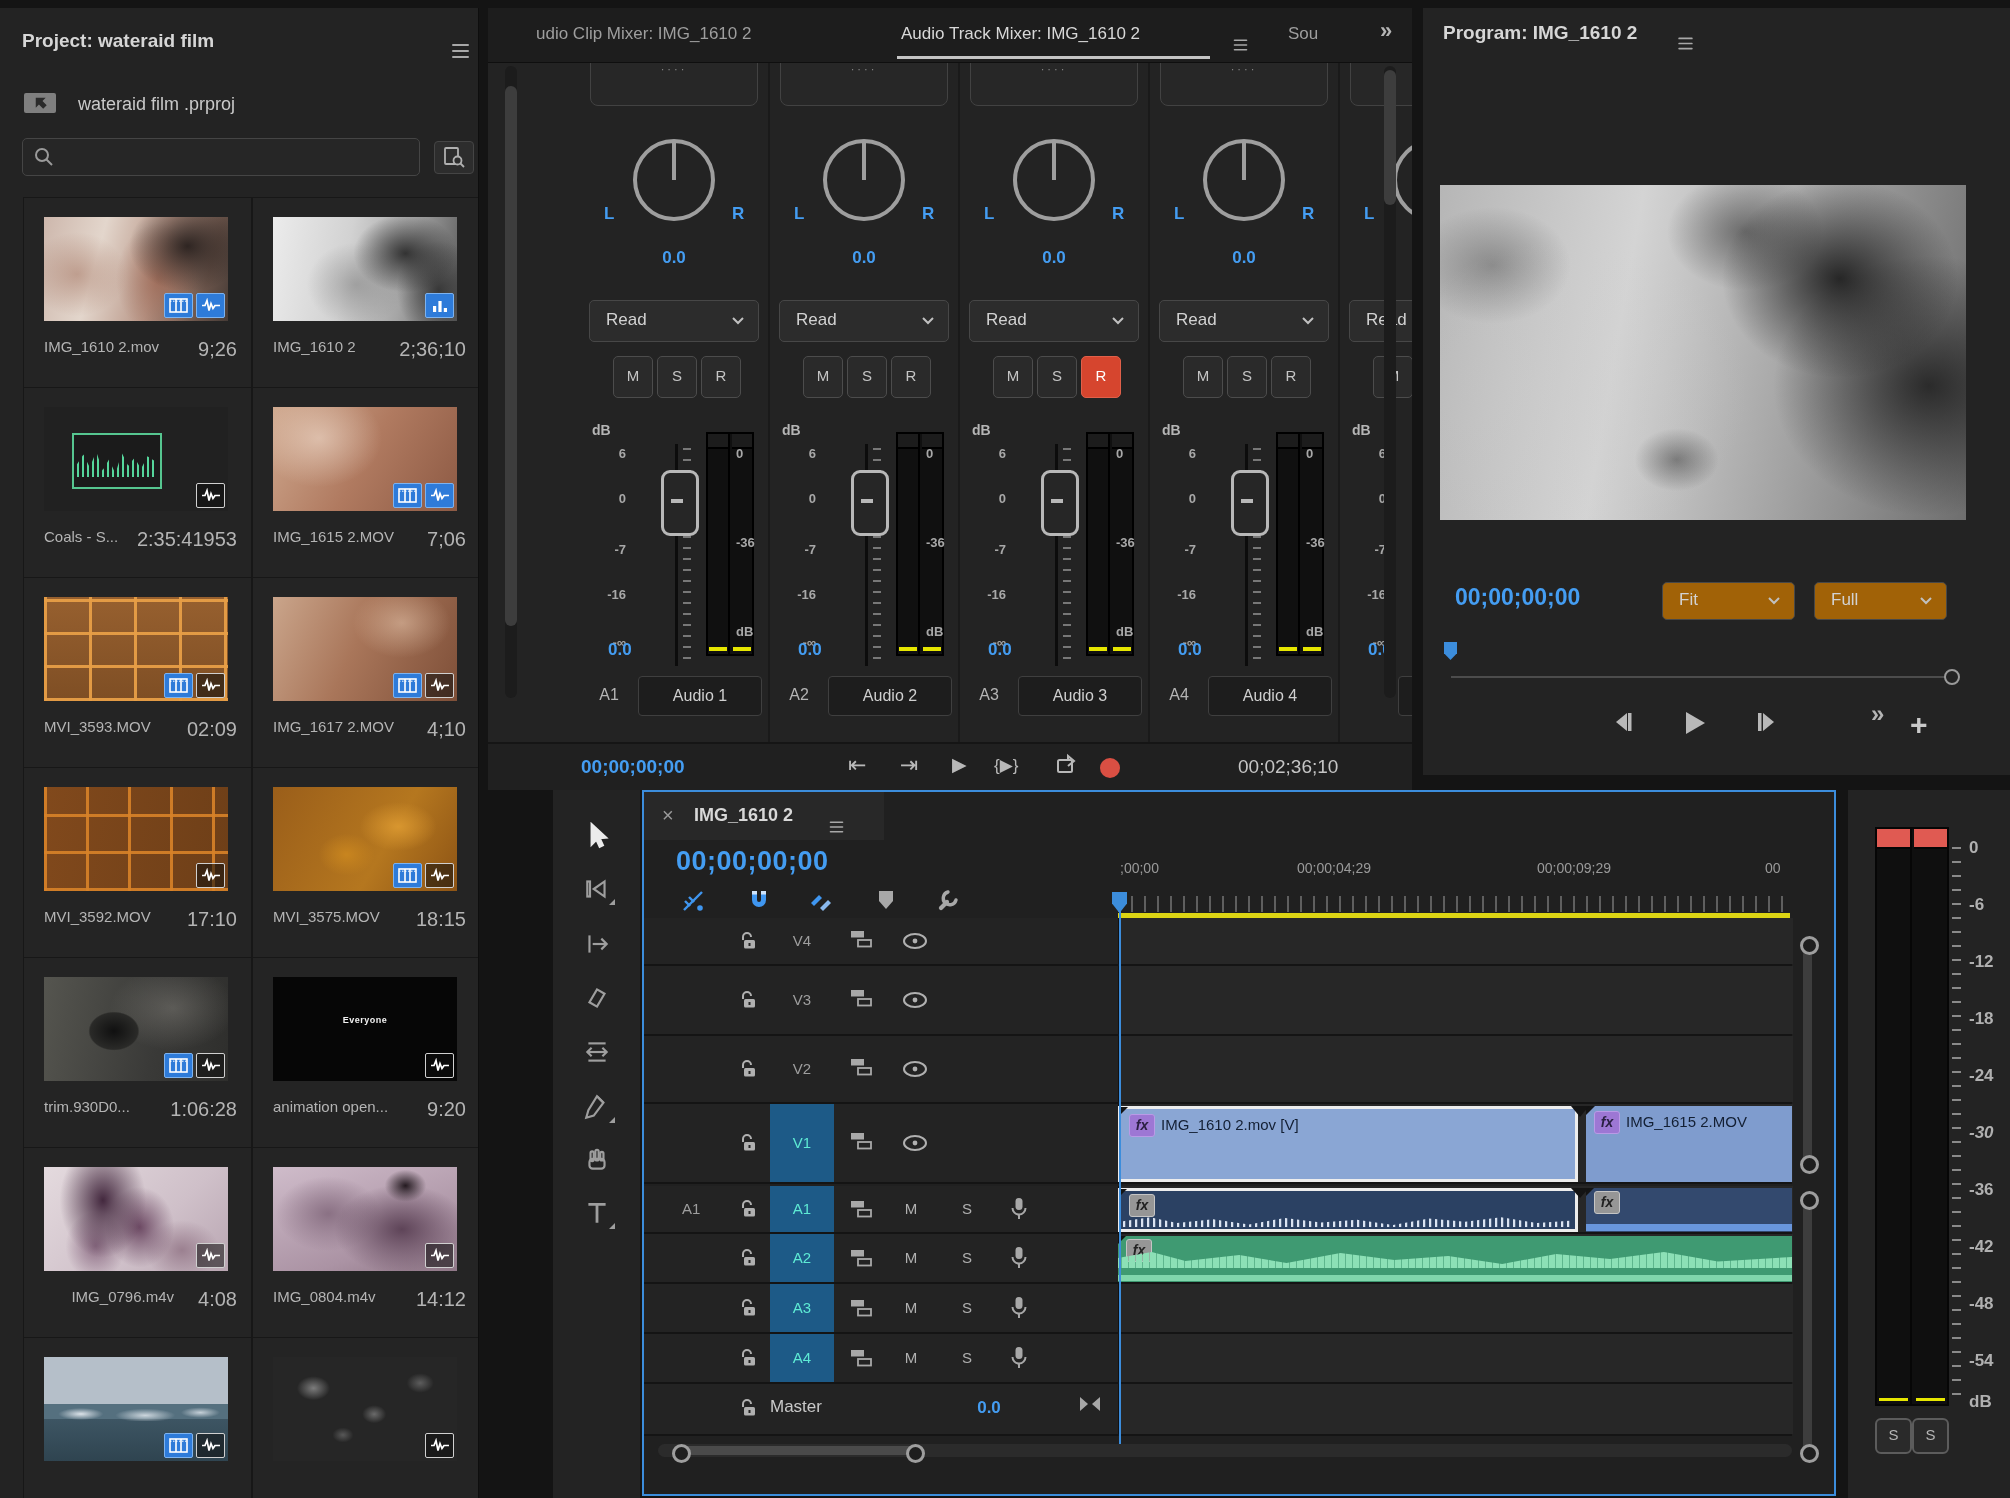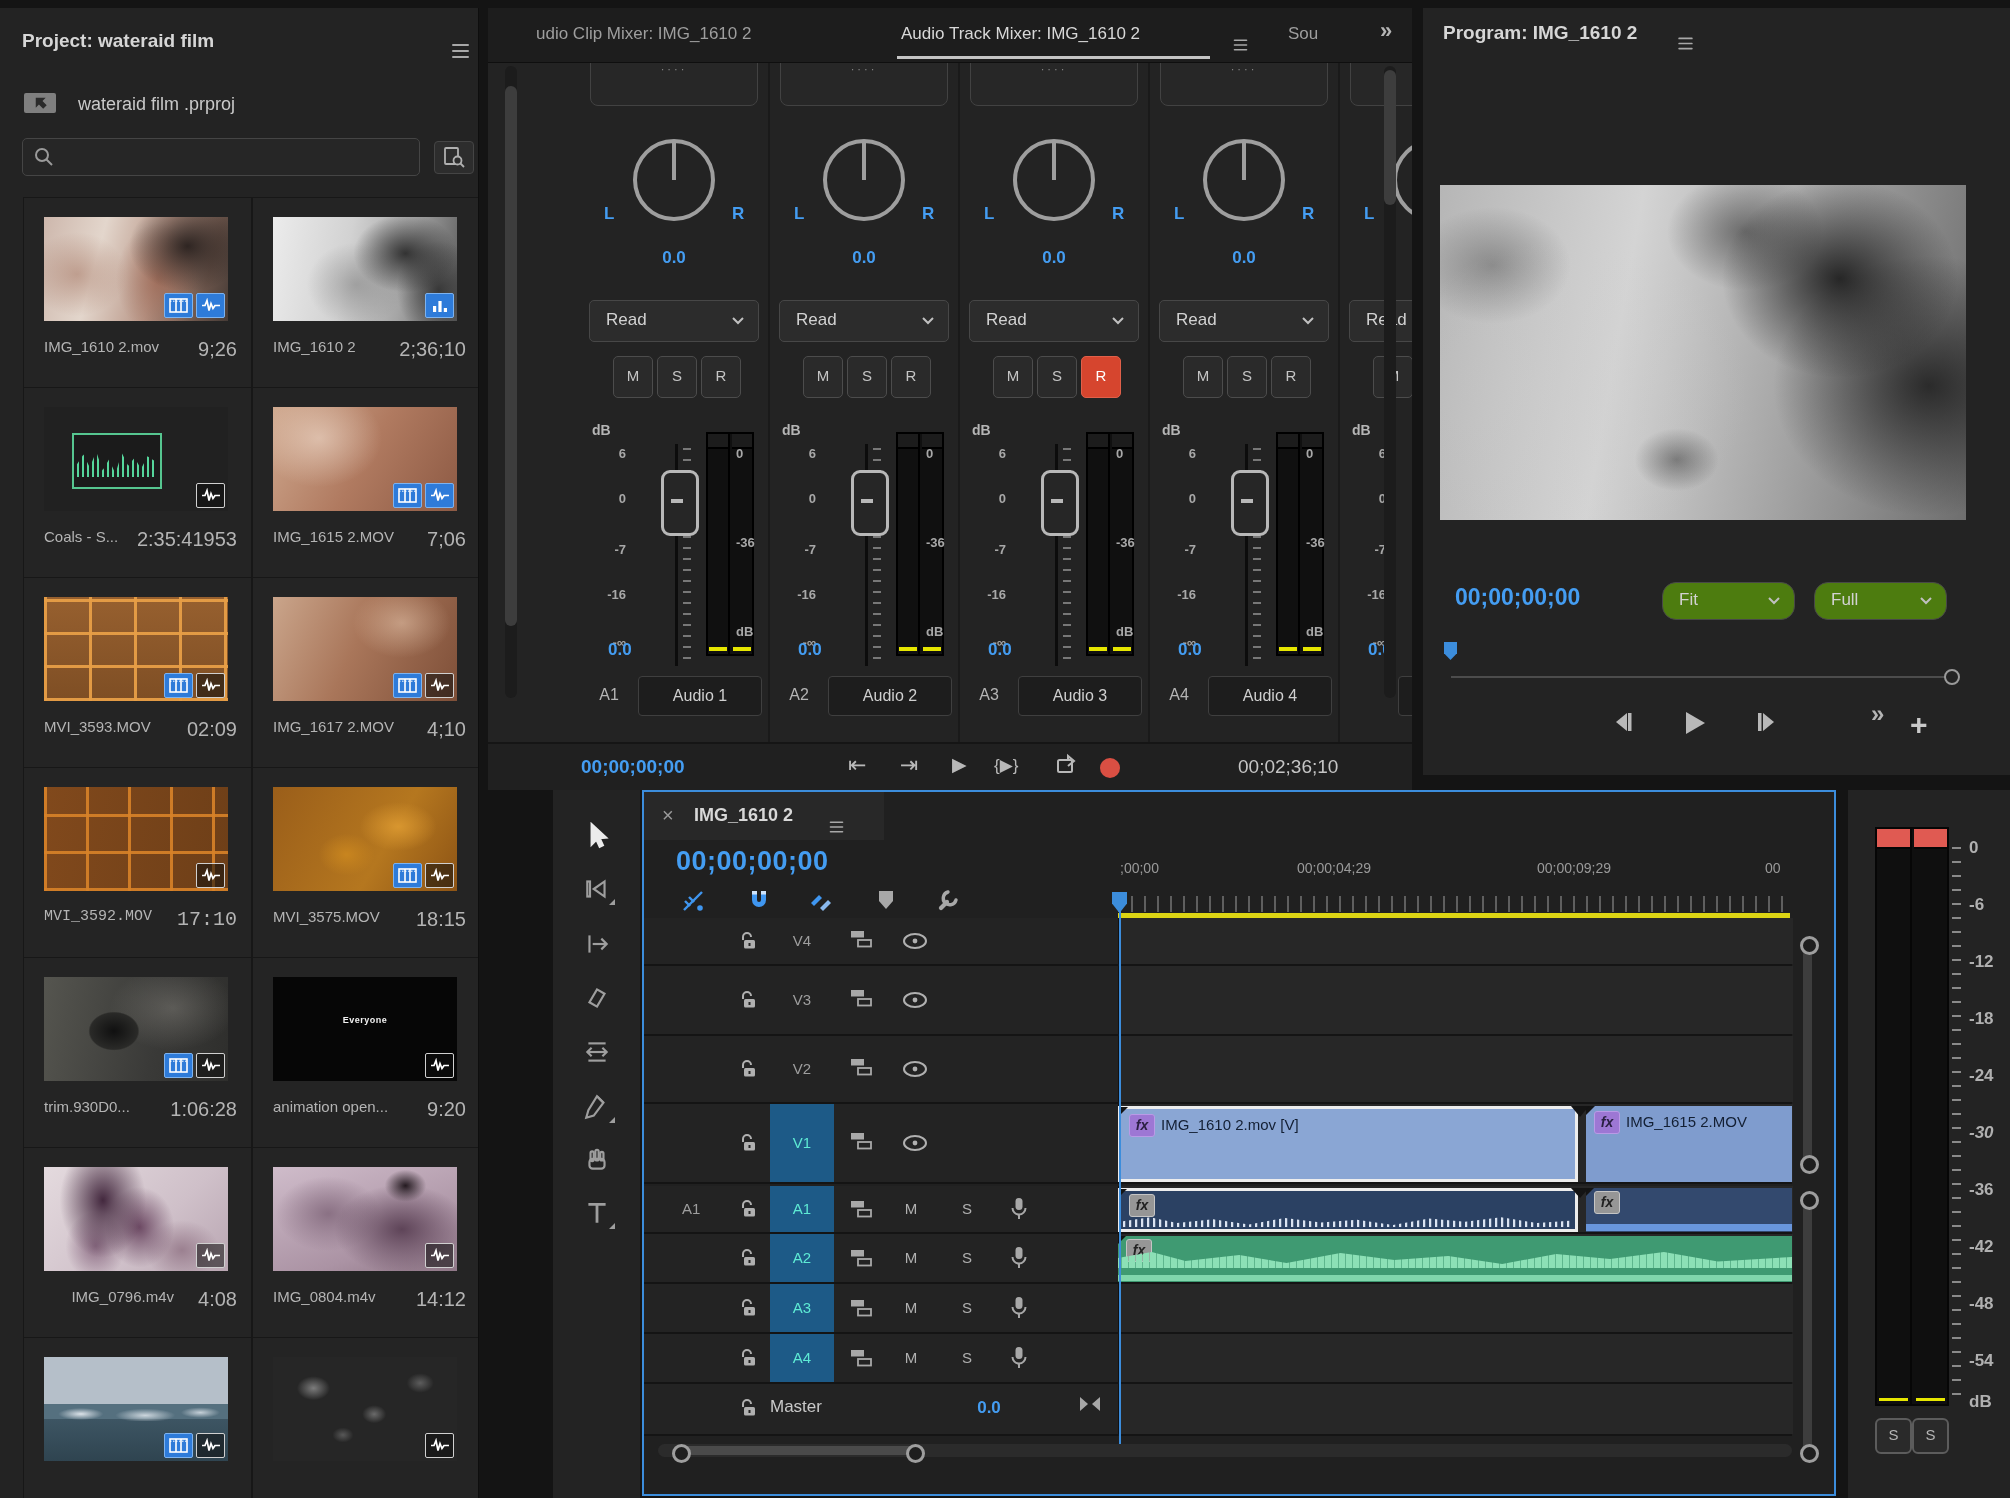--- a/index.html
+++ b/index.html
@@ -140,21 +140,21 @@
   #program .pmenu{position:absolute;left:254px;top:18px;transform:scale(.85);}
   #program .frame{position:absolute;left:17px;top:177px;width:526px;height:335px;
       background:radial-gradient(190px 160px at 76% 28%,rgba(22,22,22,.88),transparent 62%),
       radial-gradient(240px 200px at 93% 60%,rgba(28,28,28,.85),transparent 65%),
       radial-gradient(120px 90px at 58% 14%,rgba(55,55,55,.6),transparent 65%),
       radial-gradient(260px 220px at 24% 62%,rgba(205,205,205,.35),transparent 70%),
       radial-gradient(120px 90px at 10% 24%,rgba(95,95,95,.55),transparent 65%),
       radial-gradient(60px 45px at 45% 82%,rgba(40,40,40,.5),transparent 70%),
       linear-gradient(100deg,#b6b6b6,#d4d4d4 35%,#a2a2a2 68%,#6e6e6e);}
   #program .tc{position:absolute;left:32px;top:576px;font-size:23px;font-weight:bold;color:#449df2;}
-  .pdrop{position:absolute;top:574px;width:131px;height:36px;background:#4d7c0f;border:1.5px solid #484848;border-radius:14px;}
+  .pdrop{position:absolute;top:574px;width:131px;height:36px;background:#a16207;border:1.5px solid #484848;border-radius:5px;}
   .pdrop span{position:absolute;left:16px;top:7px;font-size:17px;color:#d2d2d2;}
   .pdrop svg{position:absolute;right:14px;top:14px;}
   #program .phead{position:absolute;left:21px;top:634px;width:13px;height:18px;background:#3c8ddc;
       clip-path:polygon(0 0,100% 0,100% 62%,50% 100%,0 62%);}
   #program .groove{position:absolute;left:28px;top:668px;width:502px;height:2px;background:#4c4c4c;}
   #program .ring{position:absolute;left:521px;top:661px;width:12px;height:12px;border:2.5px solid #9a9a9a;border-radius:50%;background:#232323;}
   .psvg{position:absolute;top:700px;}
   #program .more{position:absolute;left:448px;top:692px;font-size:24px;font-weight:bold;color:#b5b5b5;}
   #program .plus{position:absolute;left:487px;top:700px;font-size:30px;font-weight:bold;color:#c9c9c9;}
 
@@ -363,21 +363,21 @@
               <span class="badge b-gray">
                 <svg width="20" height="15" viewBox="0 0 20 15">
                   <path d="M1 7.5 h3 l2-5 2 10 2-7 2 5 2-3 h5" fill="none" stroke="#fff" stroke-width="1.7"></path>
                 </svg>
               </span>
             </span>
           </div>
     <span class="iname">IMG_1617 2.MOV</span>
     <span class="idur">4;10</span>
   </div>
-        <div class="cell" style="left: 23px; top: 759px; font-family: Liberation Mono, monospace;">
+        <div class="cell" style="left: 23px; top: 759px;">
     <div class="thumb t7">
             <span class="badges">
               <span class="badge b-gray">
                 <svg width="20" height="15" viewBox="0 0 20 15">
                   <path d="M1 7.5 h3 l2-5 2 10 2-7 2 5 2-3 h5" fill="none" stroke="#fff" stroke-width="1.7"></path>
                 </svg>
               </span>
             </span>
           </div>
     <span class="iname">MVI_3592.MOV</span>

